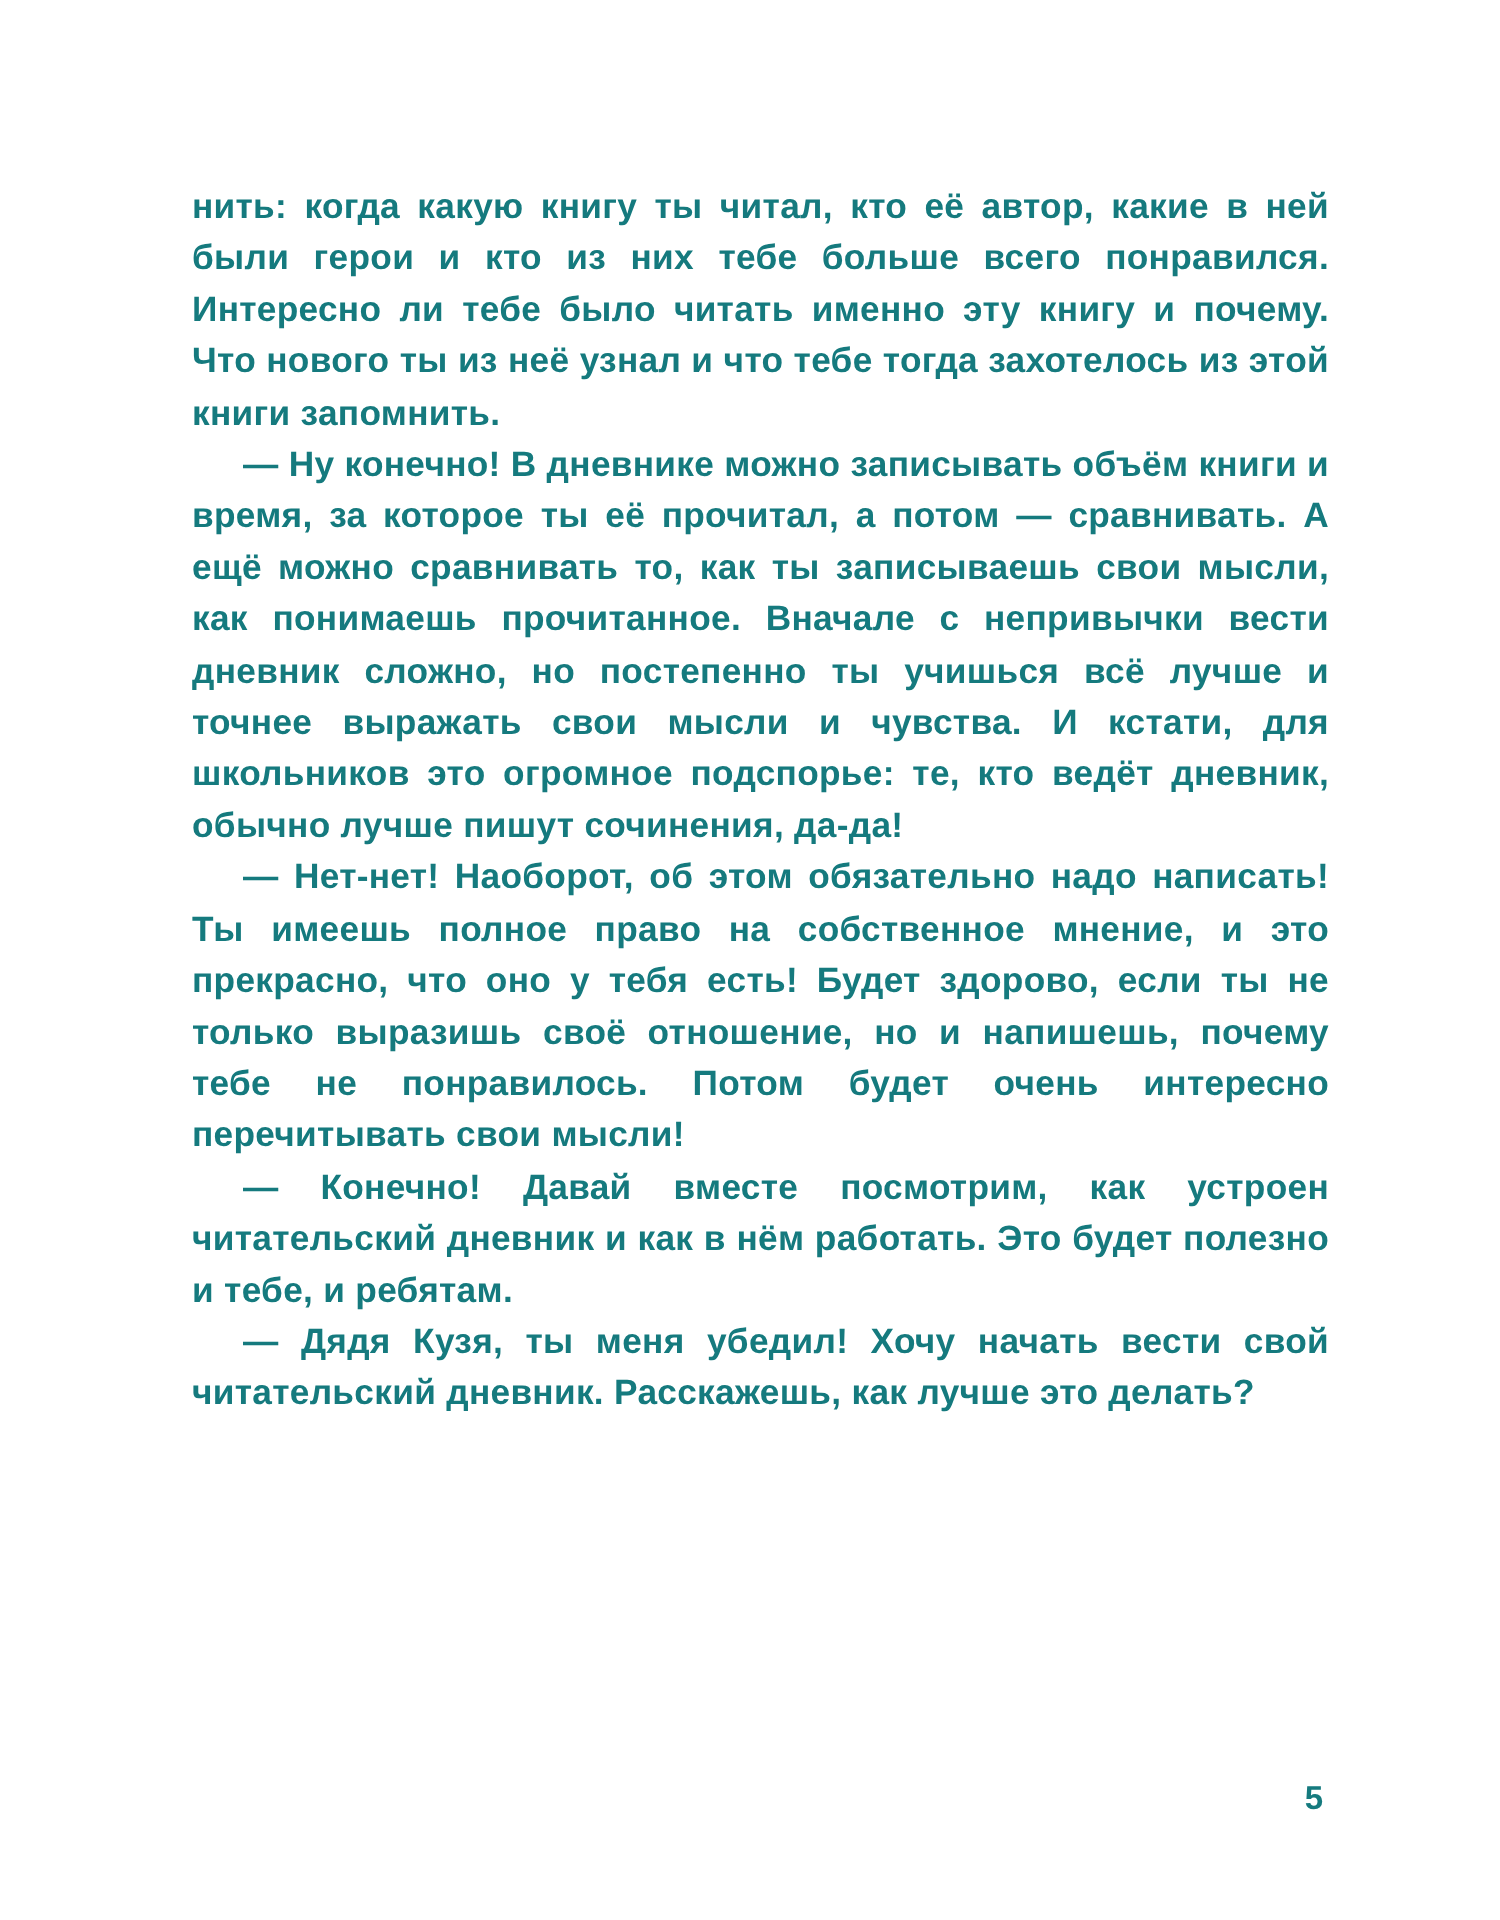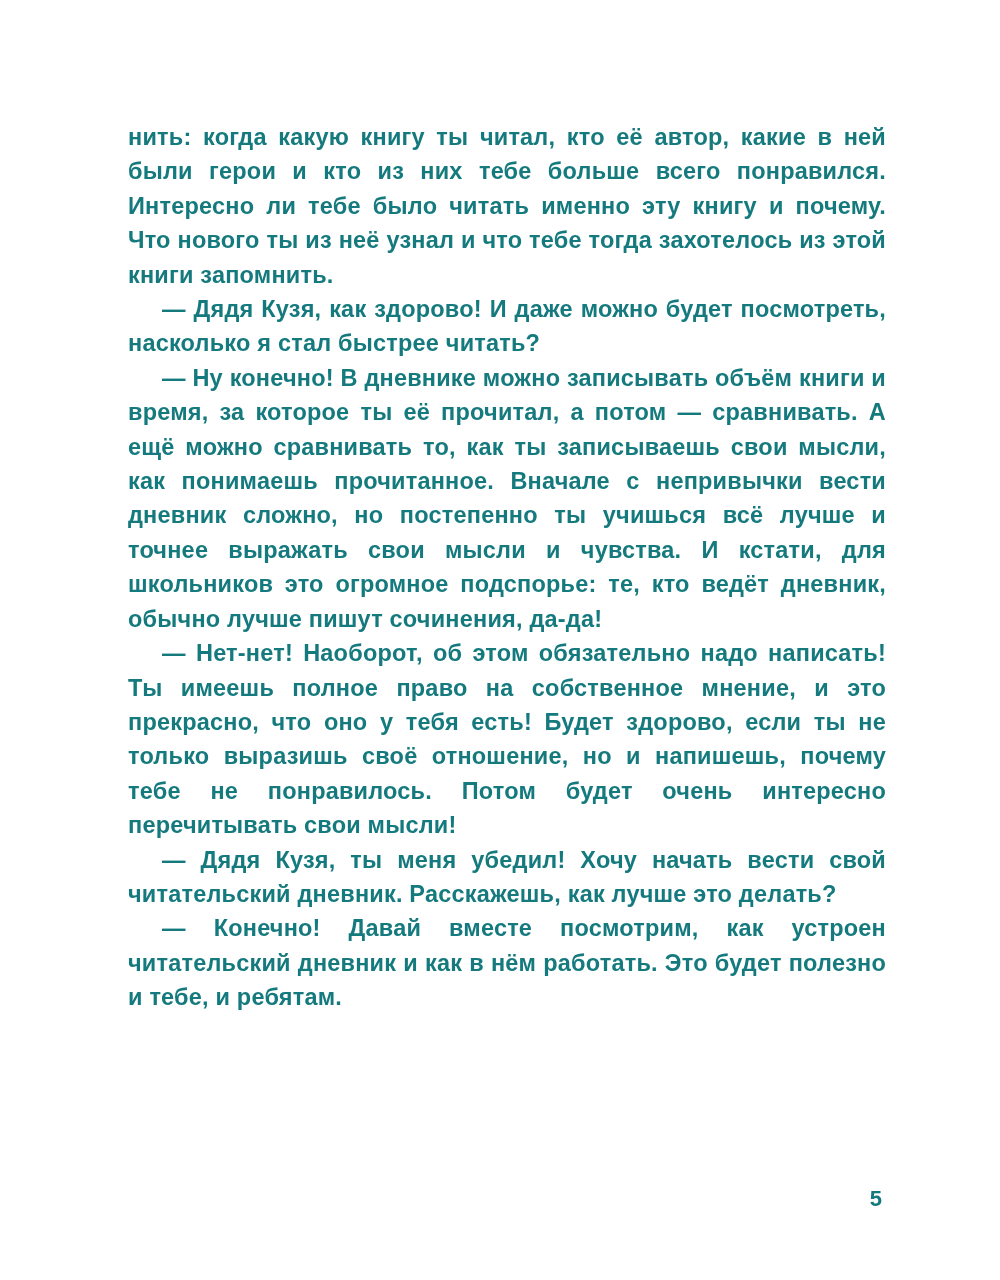--- a/index.html
+++ b/index.html
@@ -49,22 +49,21 @@
     font-weight: 700;
   }
 </style>
 </head>
 <body>
 
 <div class="page">
 
   <div class="text-block">
     <p>нить: когда какую книгу ты читал, кто её автор, какие в ней были герои и кто из них тебе больше всего понравился. Интересно ли тебе было читать именно эту книгу и почему. Что нового ты из неё узнал и что тебе тогда захотелось из этой книги запомнить.</p>
-    <p class="indented">— Дядя Кузя, как здорово! И даже можно будет посмотреть, насколько я стал быстрее читать?</p>
     <p class="indented">— Ну конечно! В дневнике можно записывать объём книги и время, за которое ты её прочитал, а потом — сравнивать. А ещё можно сравнивать то, как ты записываешь свои мысли, как понимаешь прочитанное. Вначале с непривычки вести дневник сложно, но постепенно ты учишься всё лучше и точнее выражать свои мысли и чувства. И кстати, для школьников это огромное подспорье: те, кто ведёт дневник, обычно лучше пишут сочинения, да-да!</p>
     <p class="indented">— Нет-нет! Наоборот, об этом обязательно надо написать! Ты имеешь полное право на собственное мнение, и это прекрасно, что оно у тебя есть! Будет здорово, если ты не только выразишь своё отношение, но и напишешь, почему тебе не понравилось. Потом будет очень интересно перечитывать свои мысли!</p>
+    <p class="indented">— Конечно! Давай вместе посмотрим, как устроен читательский дневник и как в нём работать. Это будет полезно и тебе, и ребятам.</p>
     <p class="indented">— Дядя Кузя, ты меня убедил! Хочу начать вести свой читательский дневник. Расскажешь, как лучше это делать?</p>
-    <p class="indented">— Конечно! Давай вместе посмотрим, как устроен читательский дневник и как в нём работать. Это будет полезно и тебе, и ребятам.</p>
   </div>
 
   <div class="page-number">5</div>
 
 </div>
 
 </body></html>

